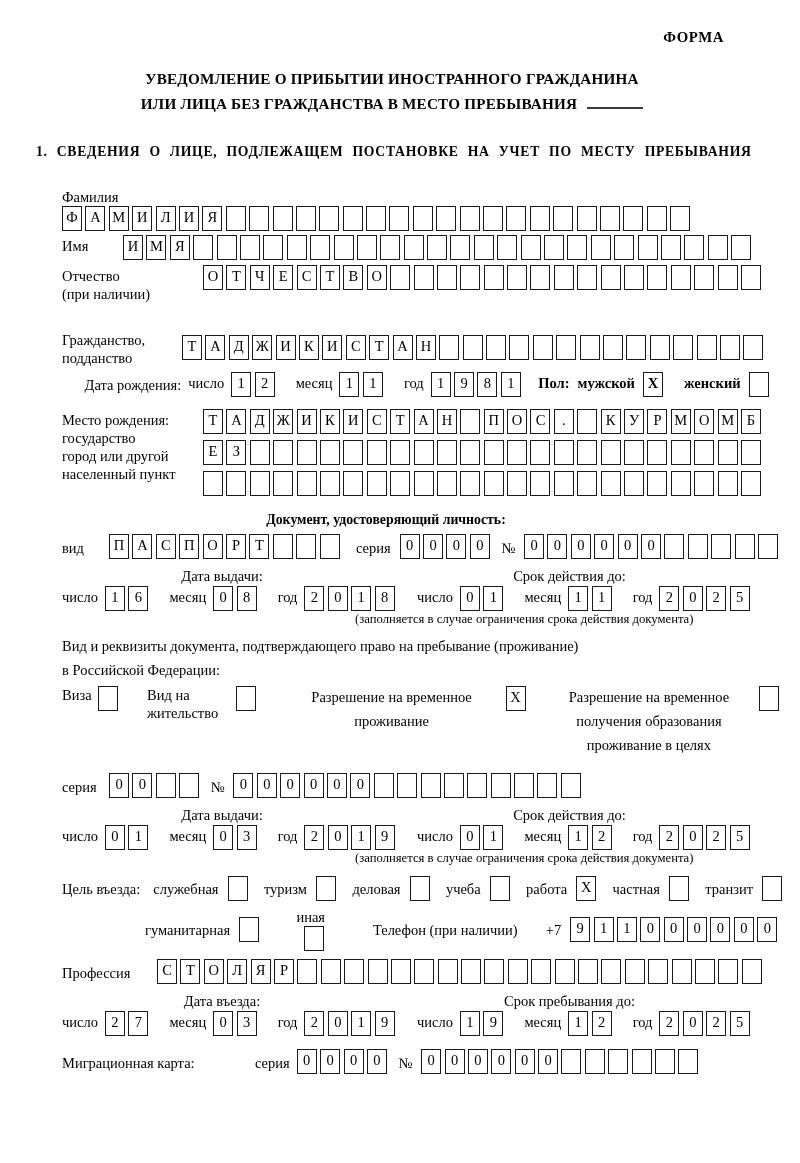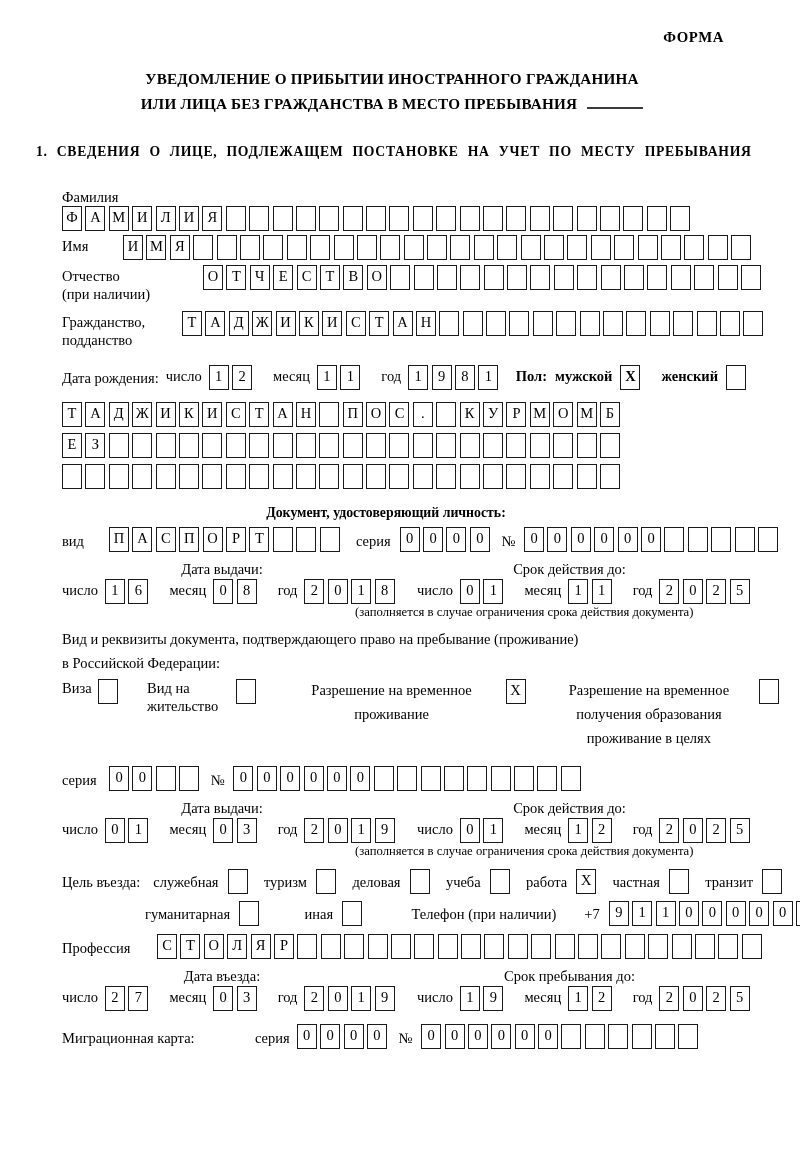--- a/index.html
+++ b/index.html
@@ -27,22 +27,22 @@
 
   .section1 { margin-top:27px; margin-left:36px; font-weight:bold; font-size:13.7px; letter-spacing:0.7px; word-spacing:5px; white-space:nowrap; }
 
   .row { display:flex; align-items:flex-start; margin-left:62px; }
   .lbl { flex-shrink:0; padding-top:2px; }
   .lbl2 { display:block; }
 
   .r-surname { margin-top:26px;flex-direction:column; }
   .r-name { margin-top:4px; }
   .r-patronymic { margin-top:5px; }
-  .r-citizenship { margin-top:7px; }
-  .r-birthdate { margin-top:16px; align-items:center; }
+  .r-citizenship { margin-top:25px;align-items:center; }
+  .r-birthdate { margin-top:5px; align-items:center;justify-content:flex-end; }
   .r-birthplace { margin-top:12px; }
   .bp-rows .cellrow { display:block; margin-bottom:6px; }
 
   .w-surname { width:61px; }
   .w-patron  { width:141px; }
   .w-citizen { width:120px; }
   .w-bplace  { width:141px; }
 
   .dlbl { margin-right:7px; padding-top:2px; display:inline-block; }
   .dlbl.mid { margin-left:14px; }
@@ -79,21 +79,21 @@
   .p3 .opt-text-c { width:208px; }
   .p4 .opt-text-c { width:200px; }
 
   .r-resseries { margin-top:15px; align-items:center; }
 
   .purpose-row { display:flex; margin-left:62px; margin-top:9px; align-items:center; white-space:nowrap; }
   .purpose-row .opt { align-items:center; margin-left:13px; }
   .purpose-row .opt .cellrow { margin-left:9px; }
   .purpose2-row { display:flex; margin-left:145px; margin-top:7px; align-items:center; white-space:nowrap; }
   .purpose2-row .opt { align-items:center;font-family:Liberation Serif, serif; }
-  .purpose2-row .opt.o-other { margin-left:42px; }
+  .purpose2-row .opt.o-other { margin-left:32px;flex-direction:column; }
   .phone-lbl { margin-left:46px; }
   .phone-prefix { margin-left:28px; margin-right:9px; }
 
   .r-profession { margin-top:8px; align-items:center; }
   .w-prof { width:95px; }
 
   .r-migration { margin-top:13px; align-items:center; }
   .w-migr { width:193px; }
 </style>
 </head>
@@ -144,20 +144,26 @@
       <span class="dlbl mid">месяц</span><span class="cellrow"><span class="cell">1</span><span class="cell">1</span></span>
       <span class="dlbl mid">год</span><span class="cellrow"><span class="cell">1</span><span class="cell">9</span><span class="cell">8</span><span class="cell">1</span></span>
     </span>
     <span class="sex-group">
       <span class="dlbl">Пол:</span><span class="dlbl">мужской</span><span class="cellrow"><span class="cell">X</span></span>
       <span class="dlbl" style="margin-left:14px;">женский</span><span class="cellrow"><span class="cell"></span></span>
     </span>
   </div>
 
   <div class="row r-birthplace">
+    <span class="lbl w-bplace">
+      <span class="lbl2">Место рождения:</span>
+      <span class="lbl2">государство</span>
+      <span class="lbl2">город или другой</span>
+      <span class="lbl2">населенный пункт</span>
+    </span>
     <span class="bp-rows">
       <span class="cellrow"><span class="cell">Т</span><span class="cell">А</span><span class="cell">Д</span><span class="cell">Ж</span><span class="cell">И</span><span class="cell">К</span><span class="cell">И</span><span class="cell">С</span><span class="cell">Т</span><span class="cell">А</span><span class="cell">Н</span><span class="cell"></span><span class="cell">П</span><span class="cell">О</span><span class="cell">С</span><span class="cell">.</span><span class="cell"></span><span class="cell">К</span><span class="cell">У</span><span class="cell">Р</span><span class="cell">М</span><span class="cell">О</span><span class="cell">М</span><span class="cell">Б</span></span>
       <span class="cellrow"><span class="cell">Е</span><span class="cell">З</span><span class="cell"></span><span class="cell"></span><span class="cell"></span><span class="cell"></span><span class="cell"></span><span class="cell"></span><span class="cell"></span><span class="cell"></span><span class="cell"></span><span class="cell"></span><span class="cell"></span><span class="cell"></span><span class="cell"></span><span class="cell"></span><span class="cell"></span><span class="cell"></span><span class="cell"></span><span class="cell"></span><span class="cell"></span><span class="cell"></span><span class="cell"></span><span class="cell"></span></span>
       <span class="cellrow"><span class="cell"></span><span class="cell"></span><span class="cell"></span><span class="cell"></span><span class="cell"></span><span class="cell"></span><span class="cell"></span><span class="cell"></span><span class="cell"></span><span class="cell"></span><span class="cell"></span><span class="cell"></span><span class="cell"></span><span class="cell"></span><span class="cell"></span><span class="cell"></span><span class="cell"></span><span class="cell"></span><span class="cell"></span><span class="cell"></span><span class="cell"></span><span class="cell"></span><span class="cell"></span><span class="cell"></span></span>
     </span>
   </div>
 
   <div class="doc-header">Документ, удостоверяющий личность:</div>
 
   <div class="row r-dockind">

